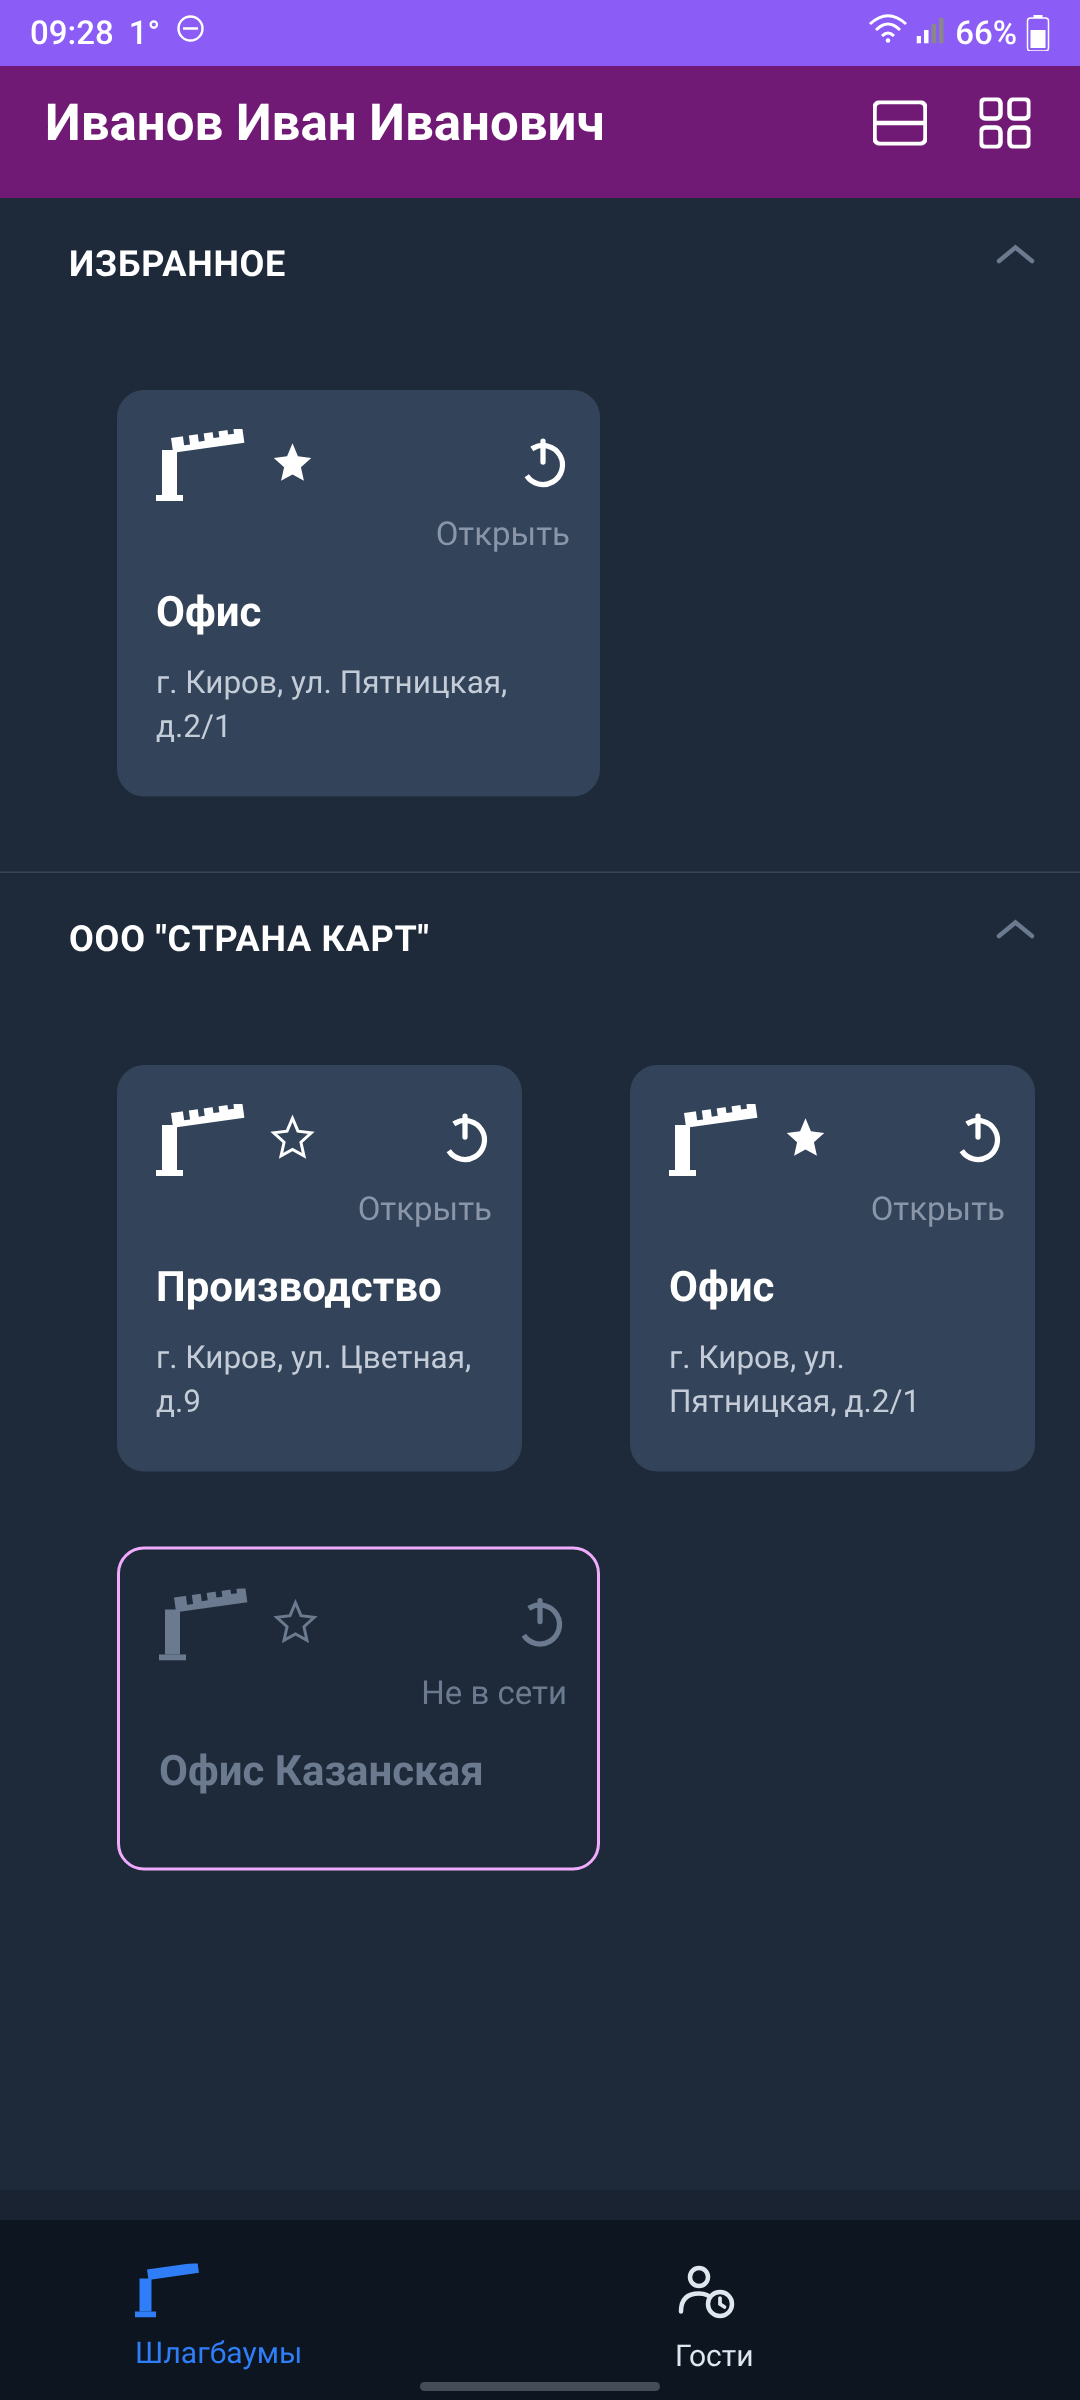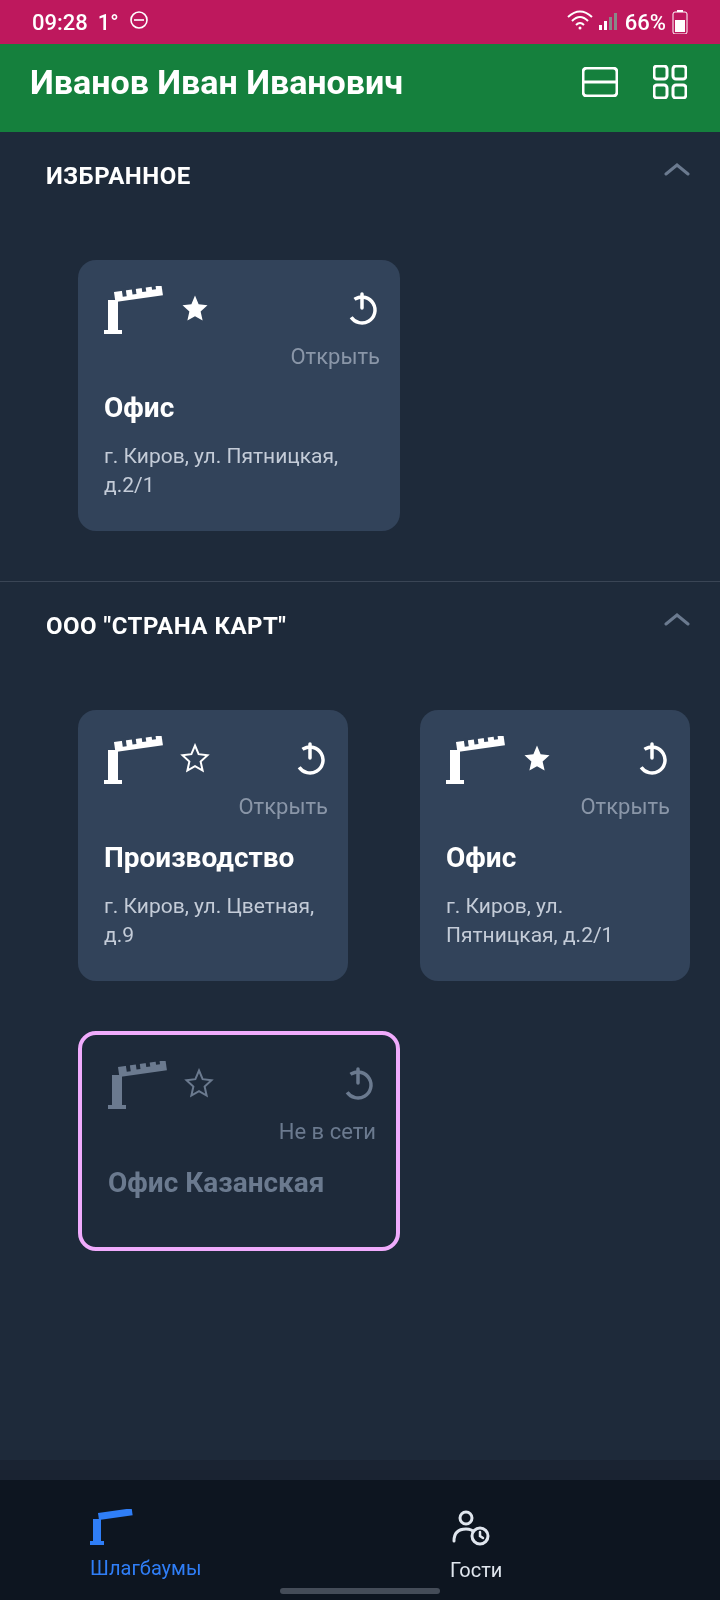--- a/index.html
+++ b/index.html
@@ -9,32 +9,32 @@
     color: #ffffff;
     font-family: -apple-system, BlinkMacSystemFont, "Segoe UI", Roboto, sans-serif;
   }
 
   
   .status-bar {
     height: 44px;
     display: flex;
     align-items: center;
     justify-content: space-between;
-    padding: 0 32px;
+    padding: 0 20px;
     font-size: 22px;
     font-weight: 500;
-    background: #be185d;
+    background: #8b5cf6;
   }
   .status-left { display: flex; align-items: center; gap: 10px; }
   .status-right { display: flex; align-items: center; gap: 6px; }
   .battery { display: inline-flex; align-items: center; }
 
   
   .app-header {
-    background: #15803d;
+    background: #701a75;
     padding: 18px 30px 30px 30px;
     display: flex;
     align-items: center;
     justify-content: space-between;
   }
   .app-header h1 { font-size: 34px; font-weight: 700; }
   .header-actions { display: flex; gap: 30px; align-items: center; }
   .header-icon { width: 40px; height: 40px; display: flex; align-items: center; justify-content: center; }
 
   
@@ -66,21 +66,21 @@
     background: #32435a;
     border-radius: 18px;
     width: 322px;
     padding: 26px 20px 30px 26px;
     display: flex;
     flex-direction: column;
     margin-left: 48px;
   }
   .card.offline {
     background: transparent;
-    border: 4px solid #f0abfc;
+    border: 2px solid #f0abfc;
   }
   .card.offline .card-top-row svg,
   .card.offline .card-name,
   .card.offline .card-status { color: #6b7a8f; }
   .card.offline .card-name { color: #6b7a8f; }
 
   .card-top-row {
     display: flex;
     align-items: center;
     justify-content: space-between;

